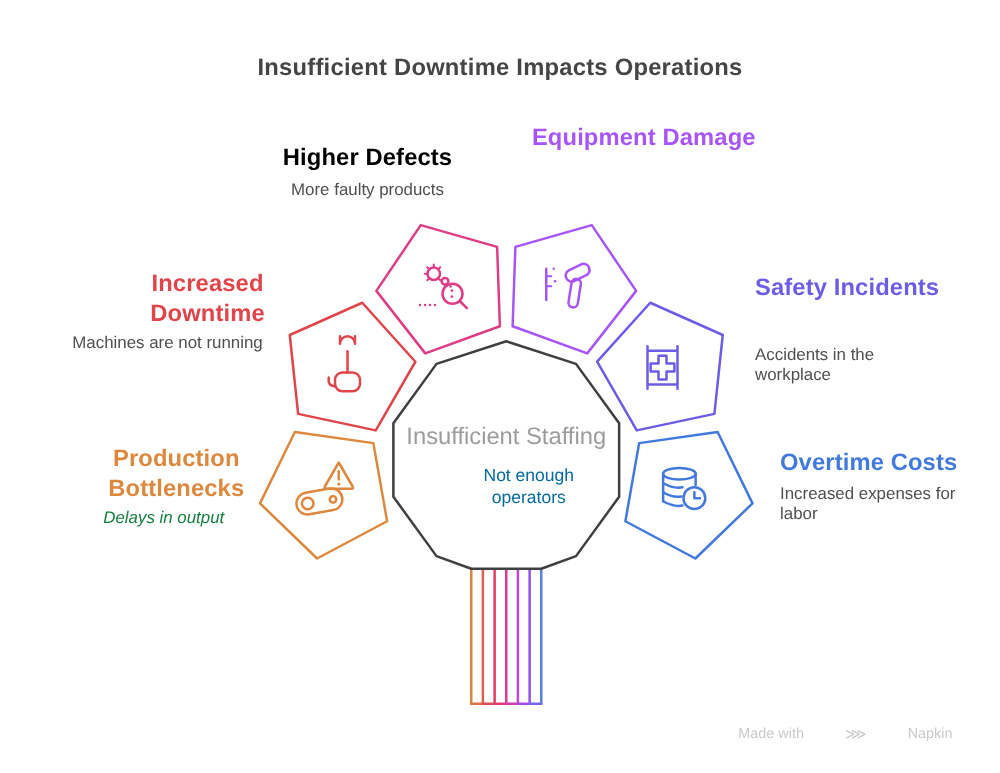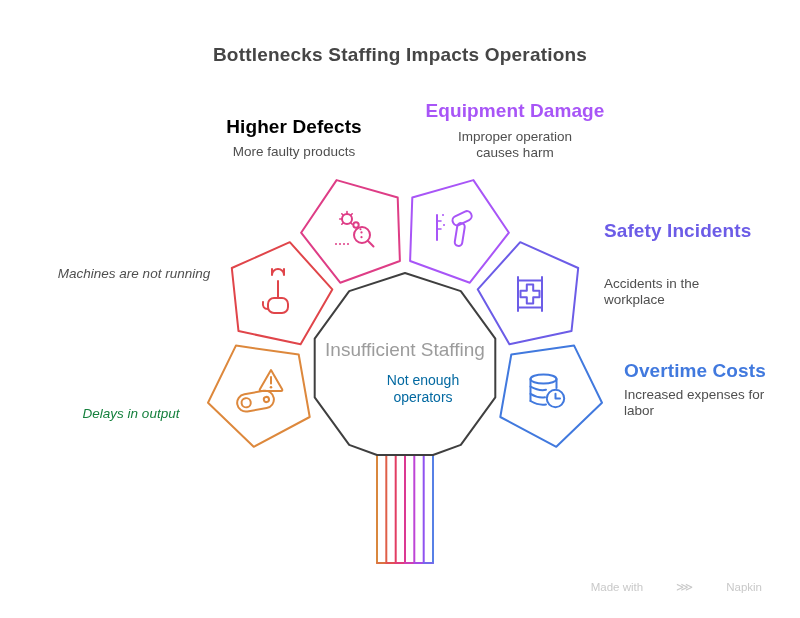--- a/index.html
+++ b/index.html
@@ -31,21 +31,21 @@
   .icon .dot{fill:currentColor;stroke:none;}
   .icon .thin{stroke-width:1.6;}
   .icon .occlude{fill:#ffffff;}
   .stem-line{stroke:currentColor;stroke-width:2;fill:none;stroke-linecap:round;}
 </style>
 </head>
 <body>
 
 <div class="canvas">
 
-  <div class="title" style="color: rgb(69, 69, 69);">Bottlenecks Staffing Impacts Operations</div>
+  <div class="title" style="color: rgb(69, 69, 69);">Insufficient Downtime Impacts Operations</div>
 
   <svg class="art" width="800" height="618" viewBox="0 0 800 618">
 
     <g>
       <path class="stem-line" d="M377,455 V563" style="color: rgb(217, 135, 62);"></path>
       <path class="stem-line" d="M386.3,455 V563" style="color: rgb(223, 95, 72);"></path>
       <path class="stem-line" d="M395.7,455 V563" style="color: rgb(226, 62, 99);"></path>
       <path class="stem-line" d="M405,455 V563" style="color: rgb(219, 57, 146);"></path>
       <path class="stem-line" d="M414.3,455 V563" style="color: rgb(190, 69, 214);"></path>
       <path class="stem-line" d="M423.7,455 V563" style="color: rgb(144, 82, 240);"></path>
@@ -126,24 +126,25 @@
     </g>
   </svg>
 
   <div class="lbl center-x center-label" style="left: 405px; top: 339px; width: 160px; color: rgb(156, 156, 156);">Insufficient Staffing</div>
   <div class="lbl center-x center-sub" style="left: 423px; top: 372px; width: 104px; color: #0369a1; text-align: center;">Not enough operators</div>
 
   <div class="lbl head center-x" style="left: 294px; top: 115px; white-space: nowrap; color: #000000;">Higher Defects</div>
   <div class="lbl sub center-x" style="left: 294px; top: 144px; white-space: nowrap; color: rgb(79, 79, 79);">More faulty products</div>
 
   <div class="lbl head center-x" style="left: 515px; top: 99px; white-space: nowrap; color: rgb(168, 85, 247);">Equipment Damage</div>
-  <div class="lbl sub center-x" style="left: 515px; top: 129px; width: 150px; color: rgb(79, 79, 79);">Improper operation causes harm</div>
 
-  <div class="lbl sub center-x" style="left: 134px; top: 266px; white-space: nowrap; color: rgb(79, 79, 79); font-style: italic;">Machines are not running</div>
+  <div class="lbl head center-x" style="left: 166px; top: 216px; width: 112px; color: rgb(224, 69, 74);">Increased Downtime</div>
+  <div class="lbl sub center-x" style="left: 134px; top: 266px; white-space: nowrap; color: rgb(79, 79, 79);">Machines are not running</div>
 
+  <div class="lbl head center-x" style="left: 141px; top: 356px; width: 124px; color: rgb(221, 136, 60);">Production Bottlenecks</div>
   <div class="lbl sub center-x" style="left: 131px; top: 406px; white-space: nowrap; color: #15803d; font-style: italic;">Delays in output</div>
 
   <div class="lbl head" style="left: 604px; top: 219px; white-space: nowrap; color: rgb(108, 92, 231);">Safety Incidents</div>
   <div class="lbl sub" style="left: 604px; top: 248px; width: 115px; color: rgb(79, 79, 79); margin-top: 28px;">Accidents in the workplace</div>
 
   <div class="lbl sub" style="left: 624px; top: 387px; width: 160px; color: rgb(79, 79, 79);">Increased expenses for labor</div>
   <div class="lbl head" style="left: 624px; top: 359px; white-space: nowrap; color: rgb(65, 121, 222);">Overtime Costs</div>
 
   <div class="footer" style="color: rgb(201, 201, 201); gap: 33px;">
     <span>Made with</span>

